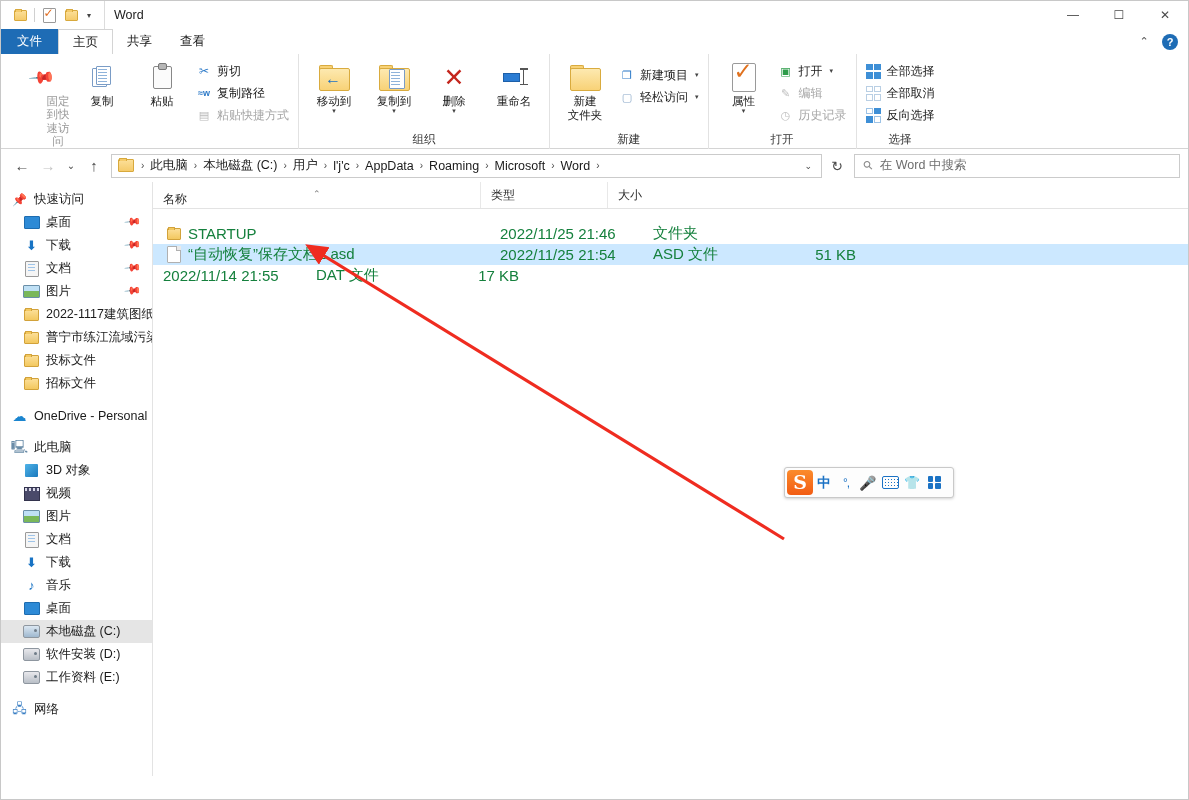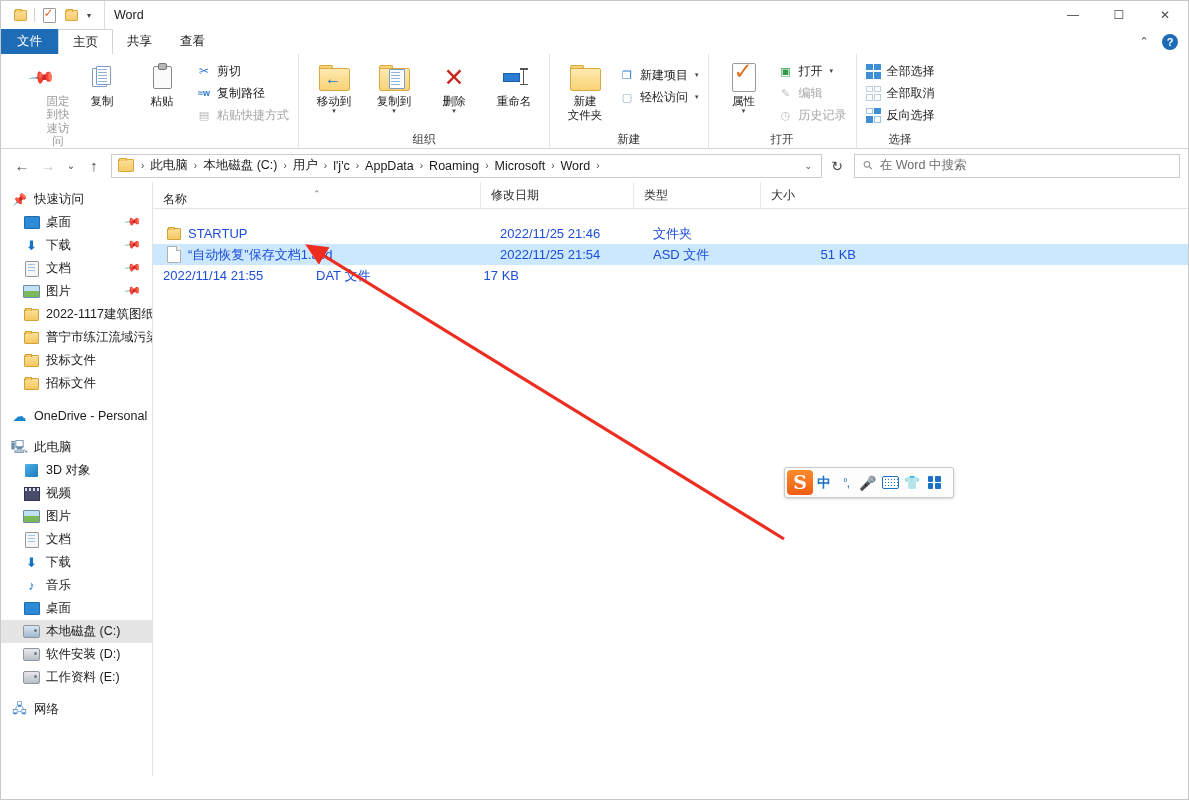--- a/index.html
+++ b/index.html
@@ -343,21 +343,21 @@
     border-left: 1px solid #e8e8e8;
     position: relative;
   }
   .col:first-child { border-left: none; margin-top: 8px; }
   .sort-caret {
     position: absolute; font-size: 9px; color: #7a7a7a; left: 160px; top: -5px;
   }
   .rows { position: relative; }
   .row {
     display: flex; align-items: center; height: 21px;
-    font-size: 13px; color: #1d4ed8;
+    font-size: 15px; color: #15803d;
     cursor: default;
   }
   .row.selected { background: #cce8ff; }
   .cell { box-sizing: border-box; padding-left: 10px; overflow: hidden; white-space: nowrap;}
   .cell.name { display: flex; align-items: center; gap: 7px; padding-left: 14px;}
   .cell.size { text-align: right; padding-right: 14px; padding-left: 0;}
   .fileicon { width: 14px; height: 16px; display:flex; align-items:center; justify-content:center; flex:0 0 14px;}
   .i-file-generic {
     width: 12px; height: 15px; background:#fff; border:1px solid #b0b0b0; border-radius:1px;
     position: relative;
@@ -866,23 +866,20 @@
         <span class="nlbl">网络</span>
       </div>
     </div>
 
     <div class="filepane">
       <div class="colhdr">
         <div class="col" style="width:327px;">
           <span>名称</span>
           <span class="sort-caret">⌃</span>
         </div>
-        <div class="col" style="width:153px;">
-          <span>修改日期</span>
-        </div>
         <div class="col" style="width:127px;">
           <span>类型</span>
         </div>
         <div class="col" style="width:100px;">
           <span>大小</span>
         </div>
       </div>
 
       <div class="rows" style="padding-top:14px;">
 

